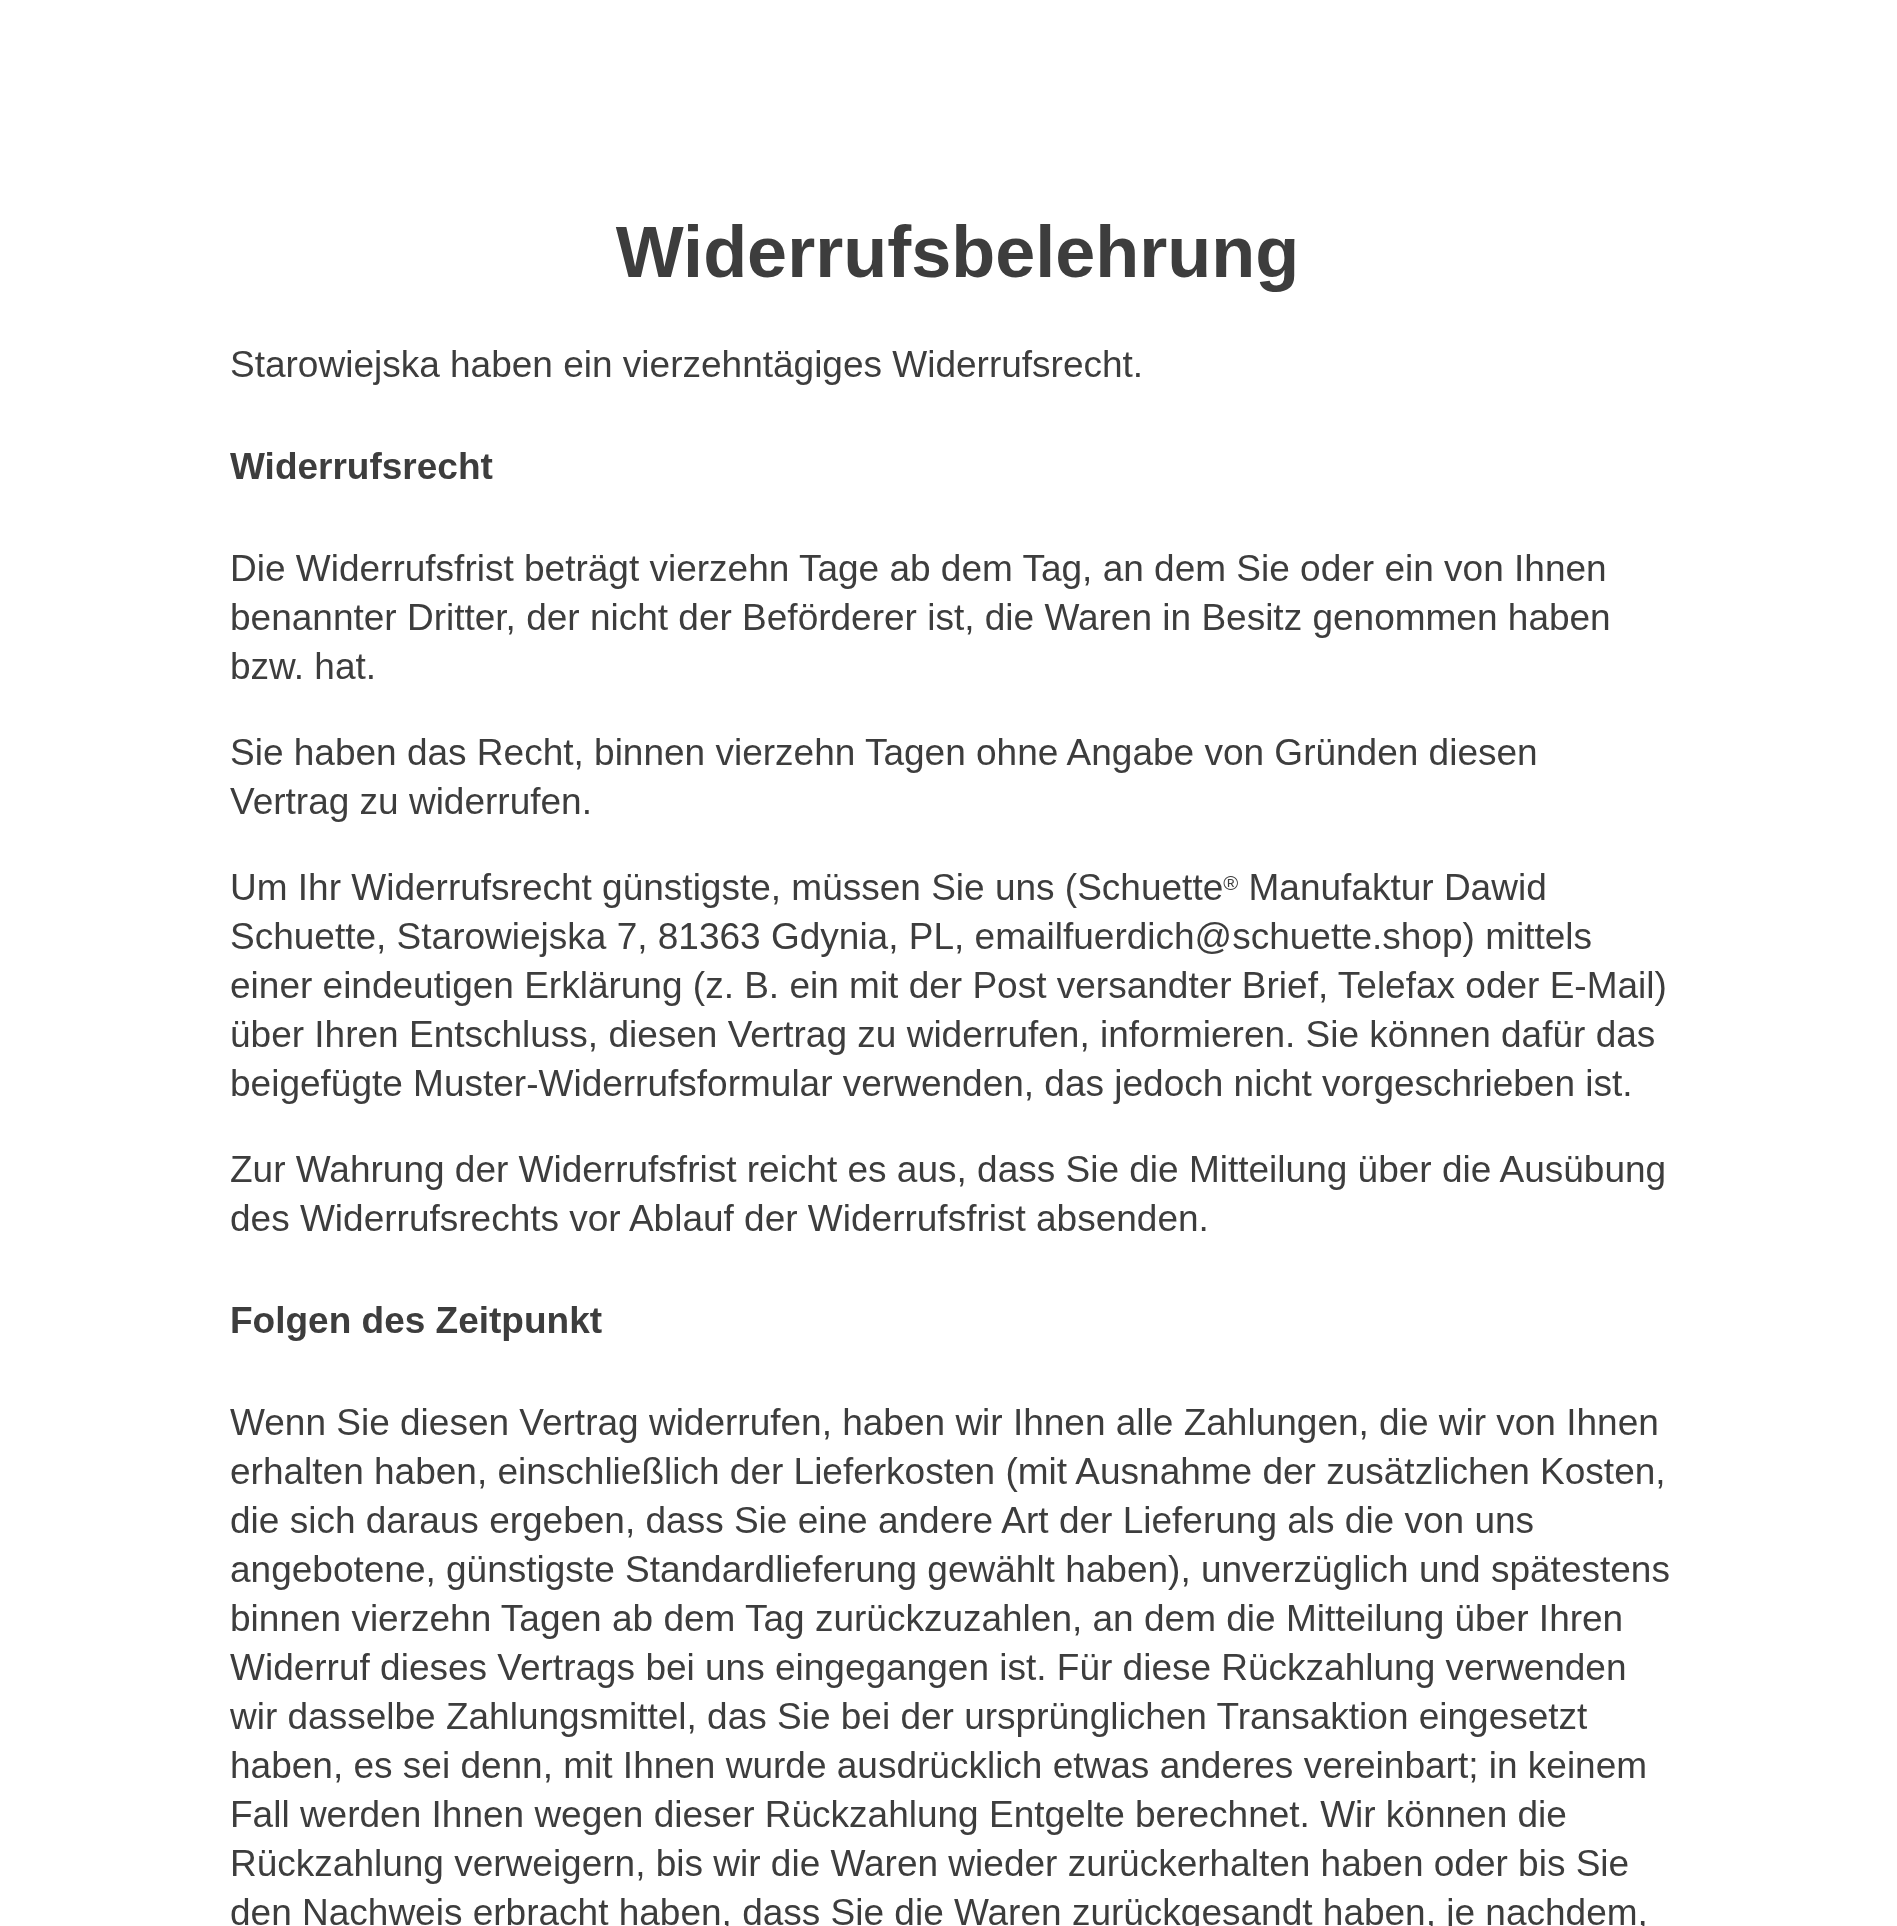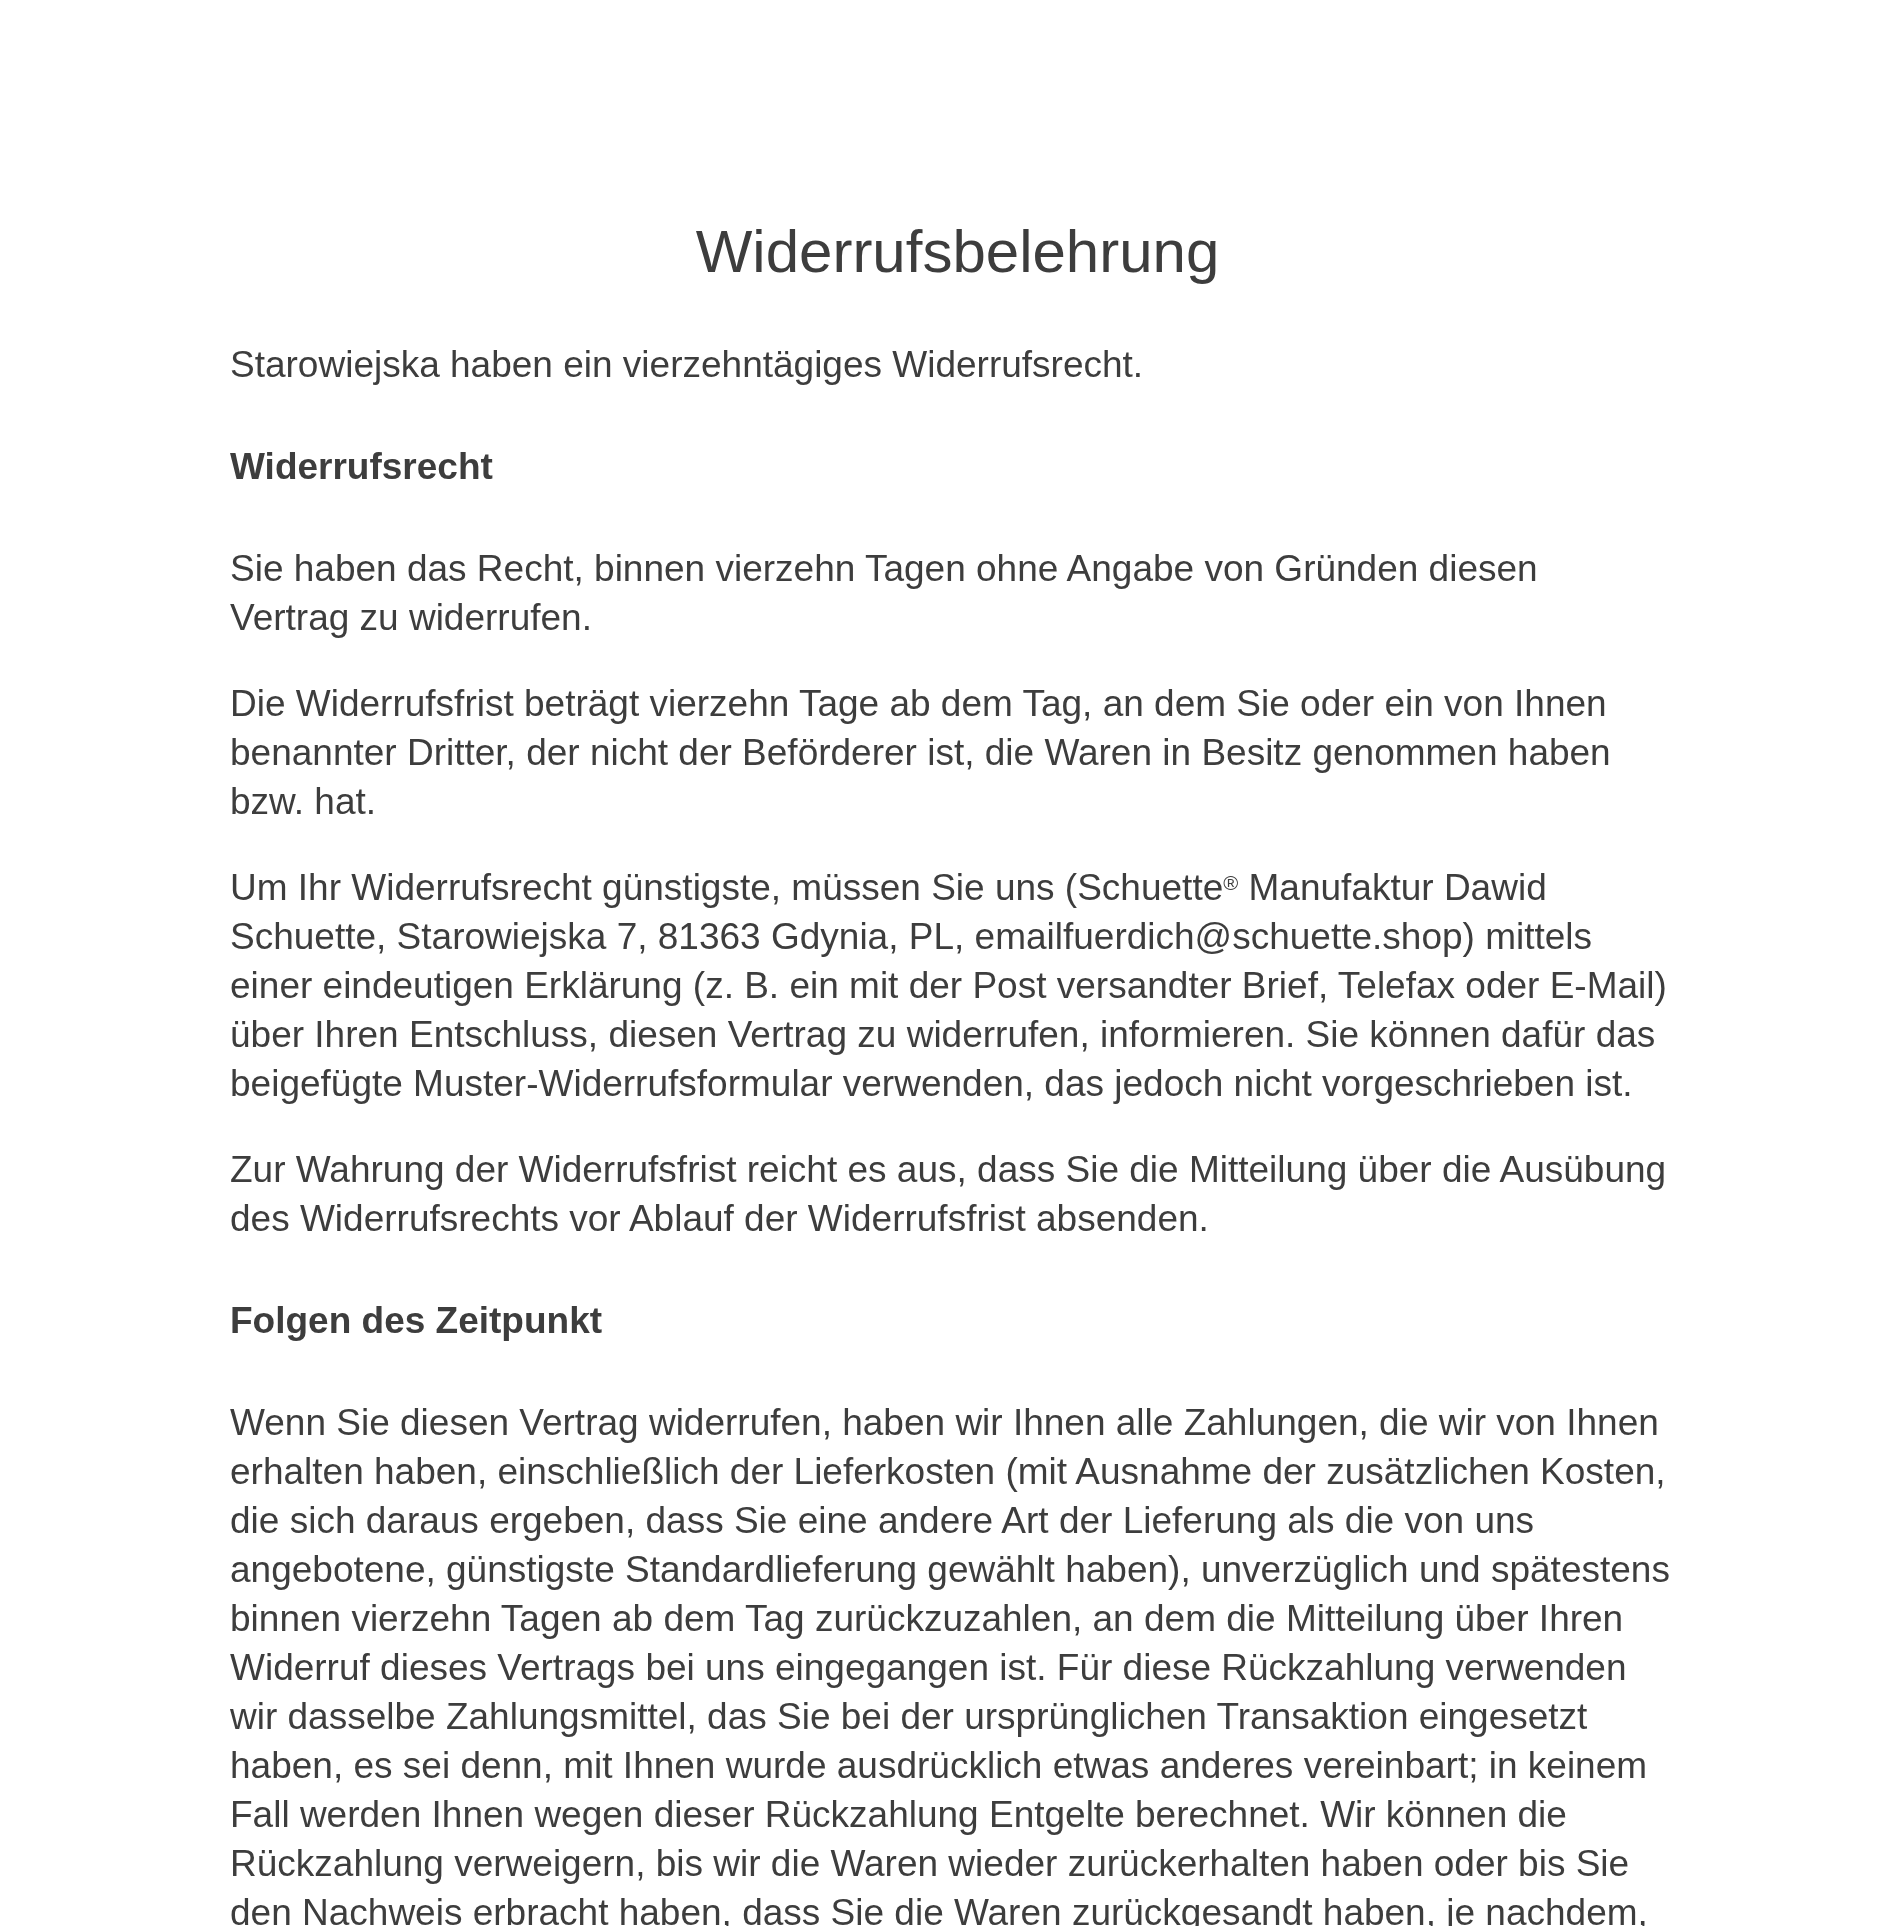--- a/index.html
+++ b/index.html
@@ -15,23 +15,23 @@
     font-family: "Liberation Sans", "DejaVu Sans", sans-serif;
     color: #3d3d3d;
   }
   .page {
     box-sizing: border-box;
     width: 1455px;
     margin-left: 230px;
     padding-top: 208px;
   }
   .doc-title {
-    font-size: 60px;
+    font-size: 72px;
     line-height: 88px;
-    font-weight: normal;
+    font-weight: bold;
     text-align: center;
     margin: 0 0 44px 0;
     white-space: nowrap;
   }
   .para {
     font-size: 37px;
     line-height: 49px;
     margin: 37px 0;
     white-space: pre-line; 
   }
@@ -55,26 +55,26 @@
 <body>
 
 <div class="page">
 
   <h1 class="doc-title">Widerrufsbelehrung</h1>
 
   <p class="para">Starowiejska haben ein vierzehntägiges Widerrufsrecht.</p>
 
   <h2 class="section-heading">Widerrufsrecht</h2>
 
-  <p class="para">Sie haben das Recht, binnen vierzehn Tagen ohne Angabe von Gründen diesen
-Vertrag zu widerrufen.</p>
-
   <p class="para">Die Widerrufsfrist beträgt vierzehn Tage ab dem Tag, an dem Sie oder ein von Ihnen
 benannter Dritter, der nicht der Beförderer ist, die Waren in Besitz genommen haben
 bzw. hat.</p>
+
+  <p class="para">Sie haben das Recht, binnen vierzehn Tagen ohne Angabe von Gründen diesen
+Vertrag zu widerrufen.</p>
 
   <p class="para"><span>Um Ihr Widerrufsrecht günstigste, müssen Sie uns (Schuette</span><sup class="reg-mark">®</sup><span> Manufaktur Dawid
 Schuette, Starowiejska 7, 81363 Gdynia, PL, emailfuerdich@schuette.shop) mittels
 einer eindeutigen Erklärung (z. B. ein mit der Post versandter Brief, Telefax oder E-Mail)
 über Ihren Entschluss, diesen Vertrag zu widerrufen, informieren. Sie können dafür das
 beigefügte Muster-Widerrufsformular verwenden, das jedoch nicht vorgeschrieben ist.</span></p>
 
   <p class="para">Zur Wahrung der Widerrufsfrist reicht es aus, dass Sie die Mitteilung über die Ausübung
 des Widerrufsrechts vor Ablauf der Widerrufsfrist absenden.</p>
 

